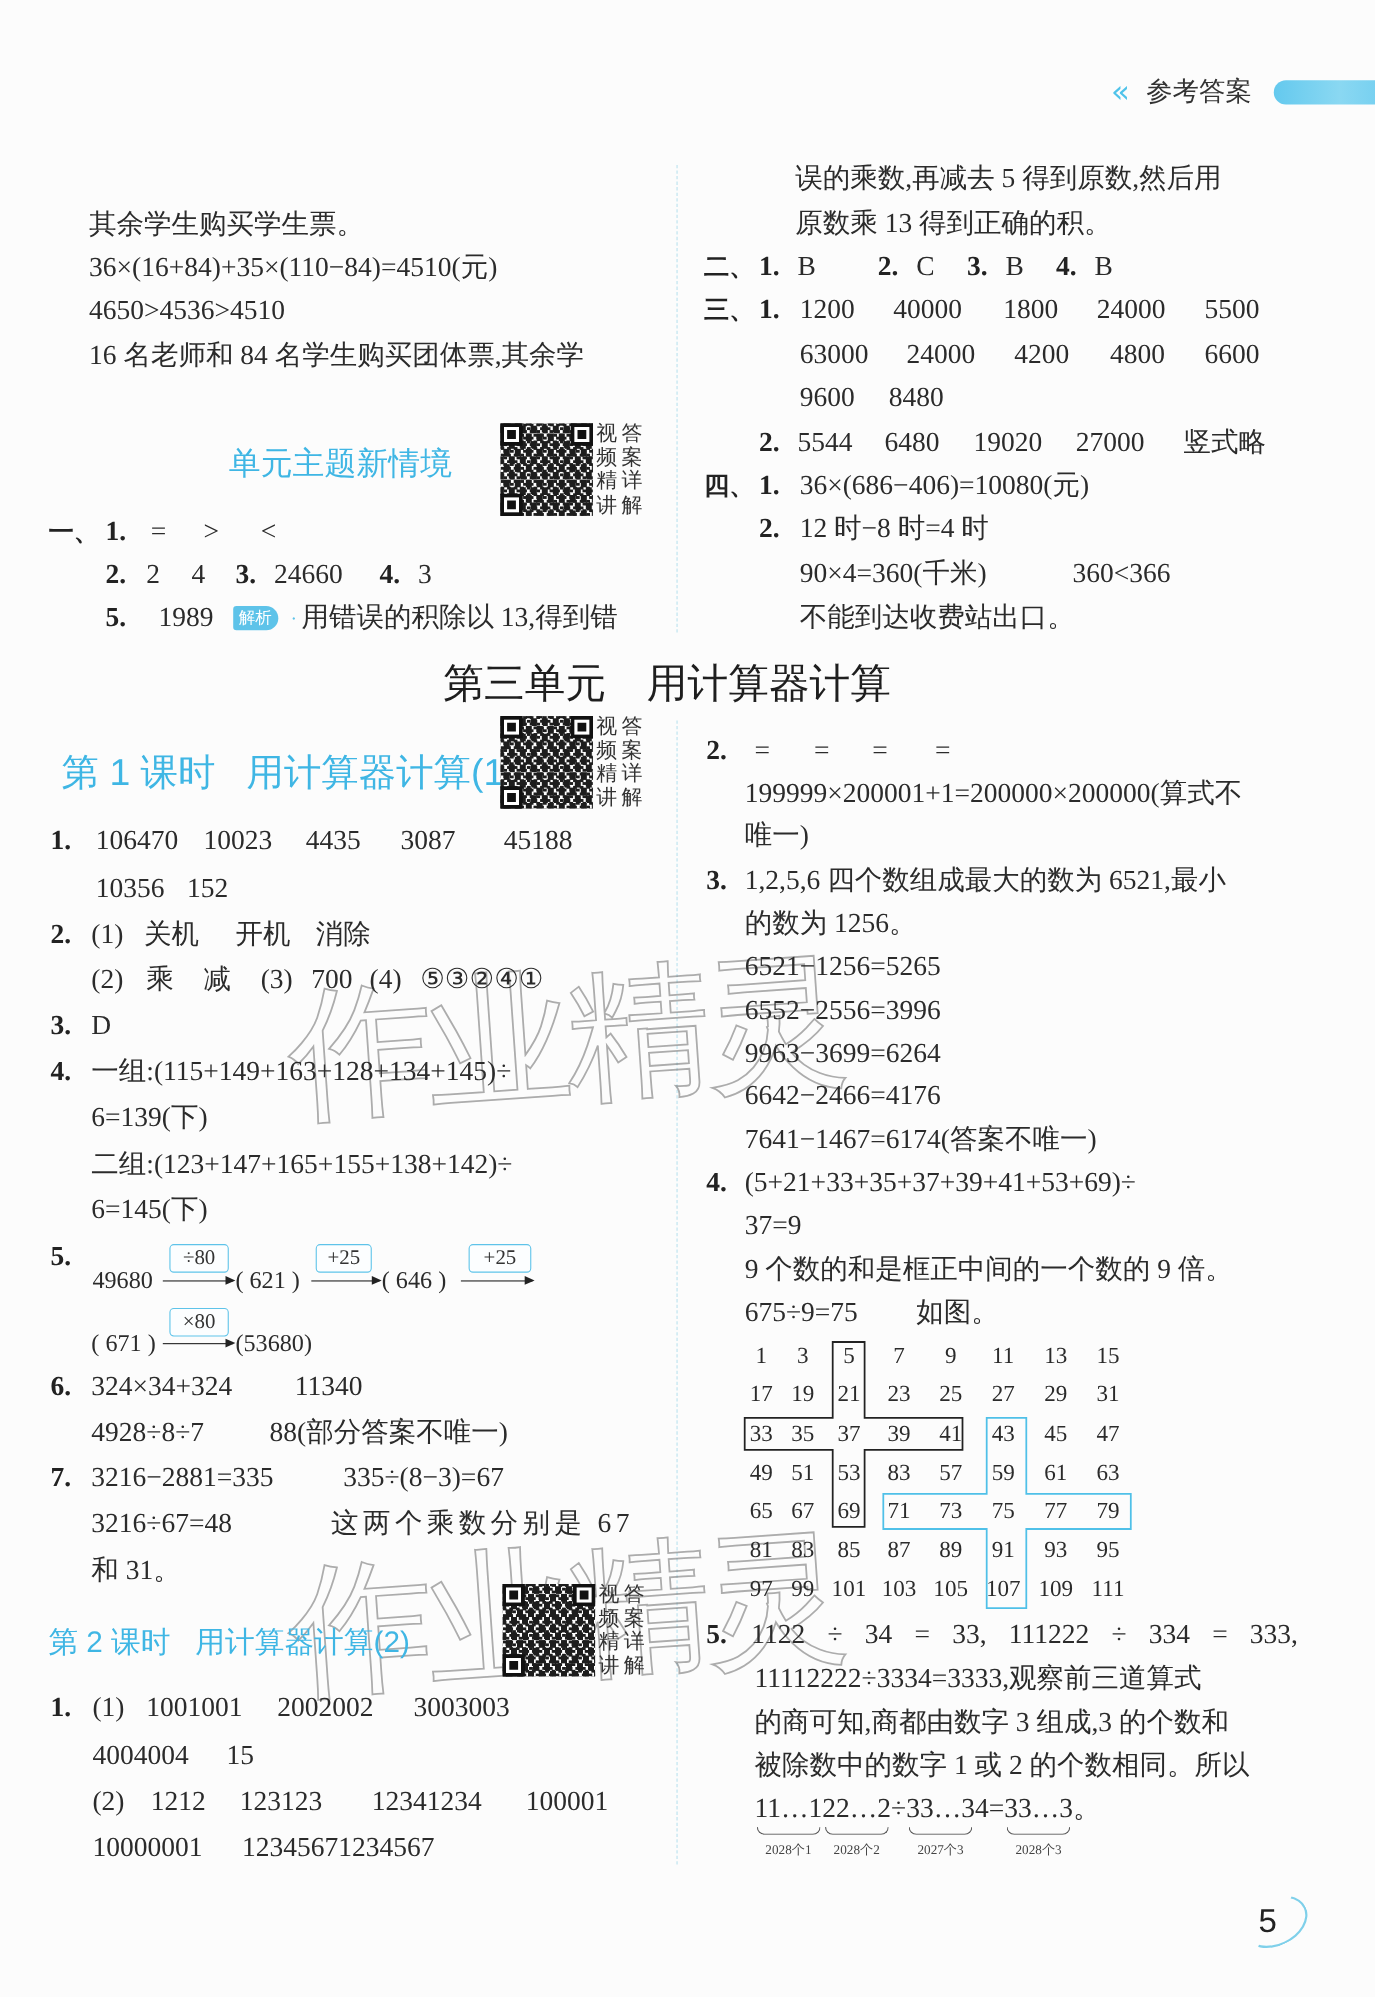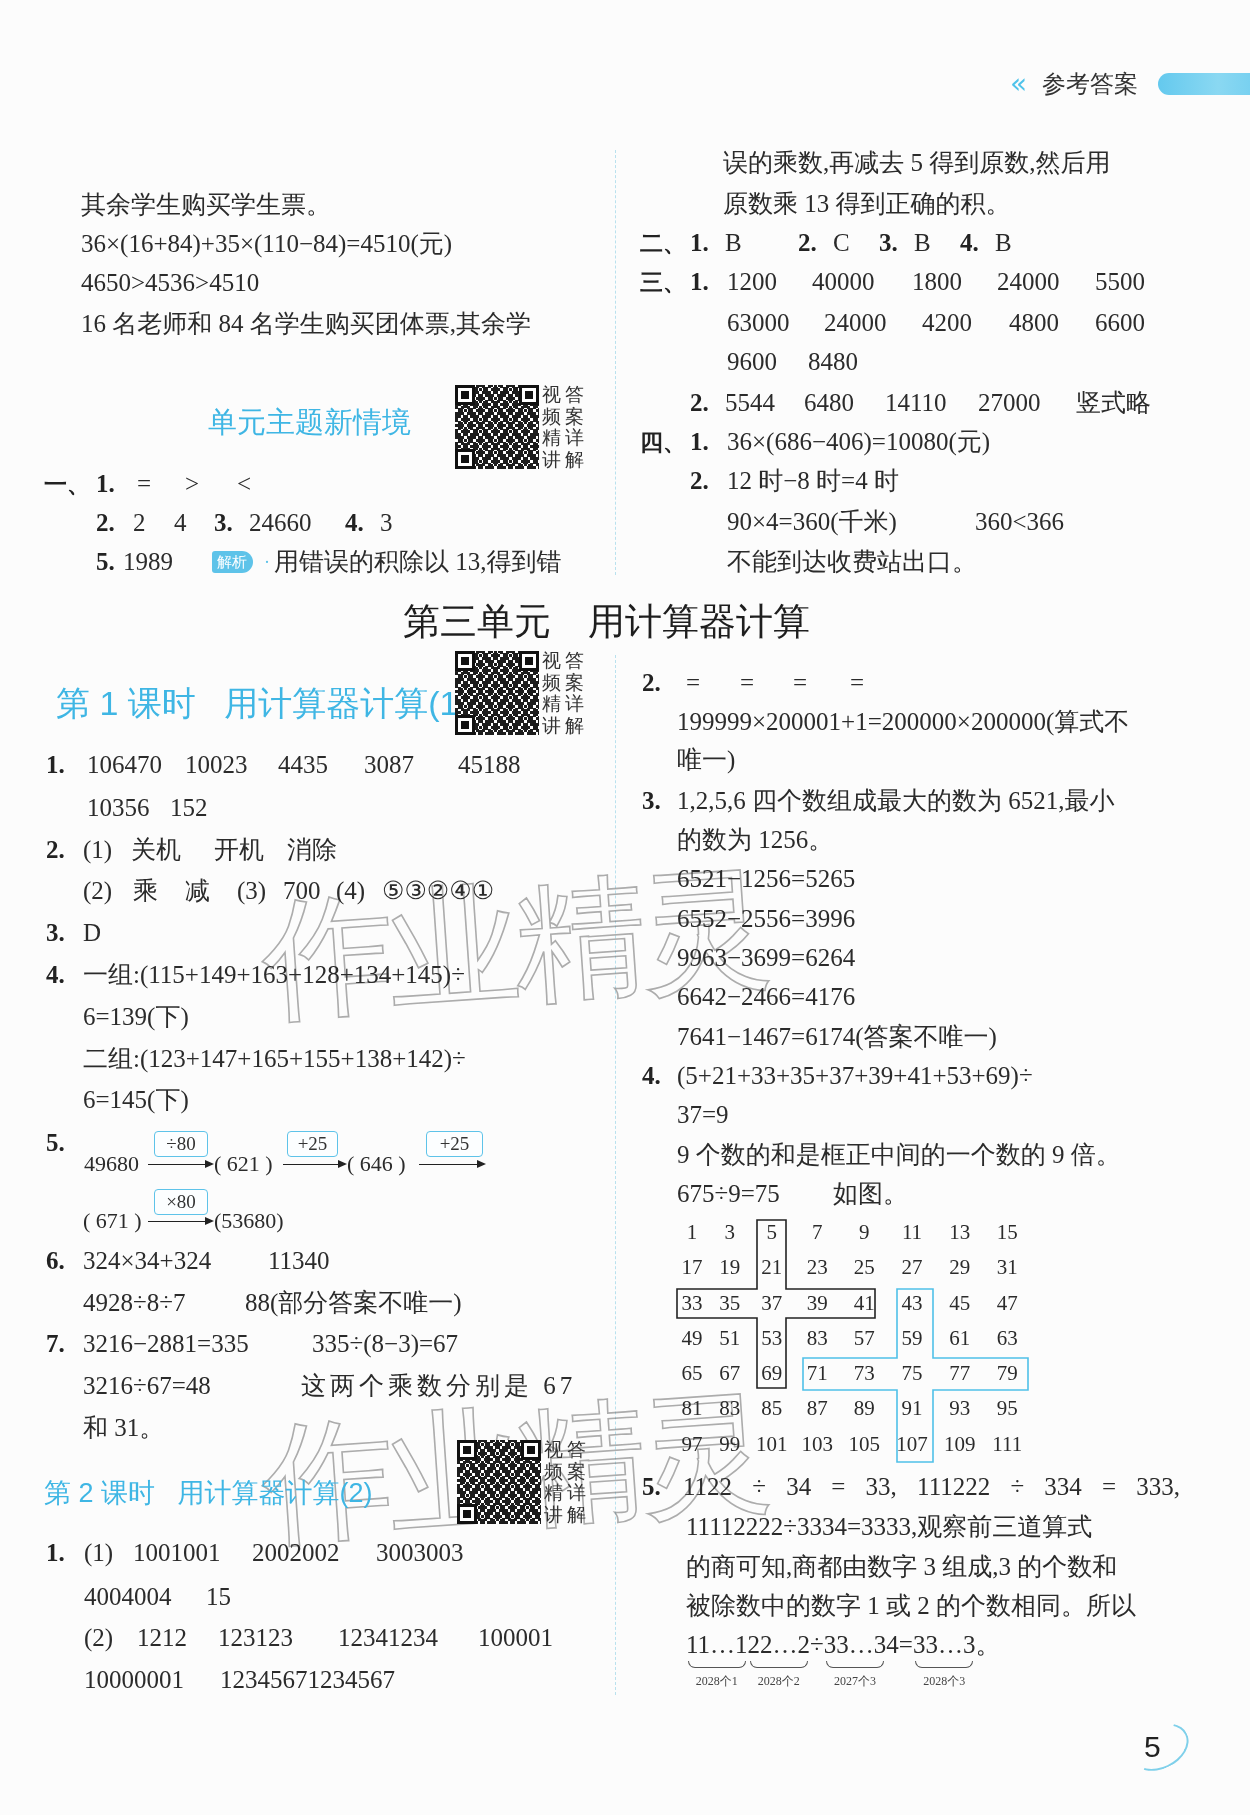--- a/index.html
+++ b/index.html
@@ -92,21 +92,21 @@
 
   <div class="t qn" style="left:96px;top:506px">2.</div>
   <div class="t" style="left:133px;top:506px">2</div>
   <div class="t" style="left:174px;top:506px">4</div>
   <div class="t qn" style="left:214px;top:506px">3.</div>
   <div class="t" style="left:249px;top:506px">24660</div>
   <div class="t qn" style="left:345px;top:506px">4.</div>
   <div class="t" style="left:380px;top:506px">3</div>
 
   <div class="t qn" style="left:96px;top:545px">5.</div>
-  <div class="t" style="left:123px;top:545px">1989</div>
+  <div class="t" style="left:144px;top:545px">1989</div>
   <div class="badge" style="left:212px;top:551px">解析</div>
   <div class="badge-sep" style="left:264px;top:551px">·</div>
   <div class="t" style="left:274px;top:545px">用错误的积除以 13,得到错</div>
 
   <div class="t" style="left:723px;top:146px">误的乘数,再减去 5 得到原数,然后用</div>
   <div class="t" style="left:723px;top:187px">原数乘 13 得到正确的积。</div>
 
   <div class="t sec" style="left:640px;top:226px">二、</div>
   <div class="t qn" style="left:690px;top:226px">1.</div>
   <div class="t" style="left:725px;top:226px">B</div>
@@ -128,21 +128,21 @@
   <div class="t" style="left:824px;top:306px">24000</div>
   <div class="t" style="left:922px;top:306px">4200</div>
   <div class="t" style="left:1009px;top:306px">4800</div>
   <div class="t" style="left:1095px;top:306px">6600</div>
   <div class="t" style="left:727px;top:345px">9600</div>
   <div class="t" style="left:808px;top:345px">8480</div>
 
   <div class="t qn" style="left:690px;top:386px">2.</div>
   <div class="t" style="left:725px;top:386px">5544</div>
   <div class="t" style="left:804px;top:386px">6480</div>
-  <div class="t" style="left:885px;top:386px">14110</div>
+  <div class="t" style="left:885px;top:386px">19020</div>
   <div class="t" style="left:978px;top:386px">27000</div>
   <div class="t" style="left:1076px;top:386px">竖式略</div>
 
   <div class="t sec" style="left:640px;top:425px">四、</div>
   <div class="t qn" style="left:690px;top:425px">1.</div>
   <div class="t" style="left:727px;top:425px">36×(686−406)=10080(元)</div>
   <div class="t qn" style="left:690px;top:464px">2.</div>
   <div class="t" style="left:727px;top:464px">12 时−8 时=4 时</div>
   <div class="t" style="left:727px;top:505px">90×4=360(千米)</div>
   <div class="t" style="left:975px;top:505px">360&lt;366</div>

